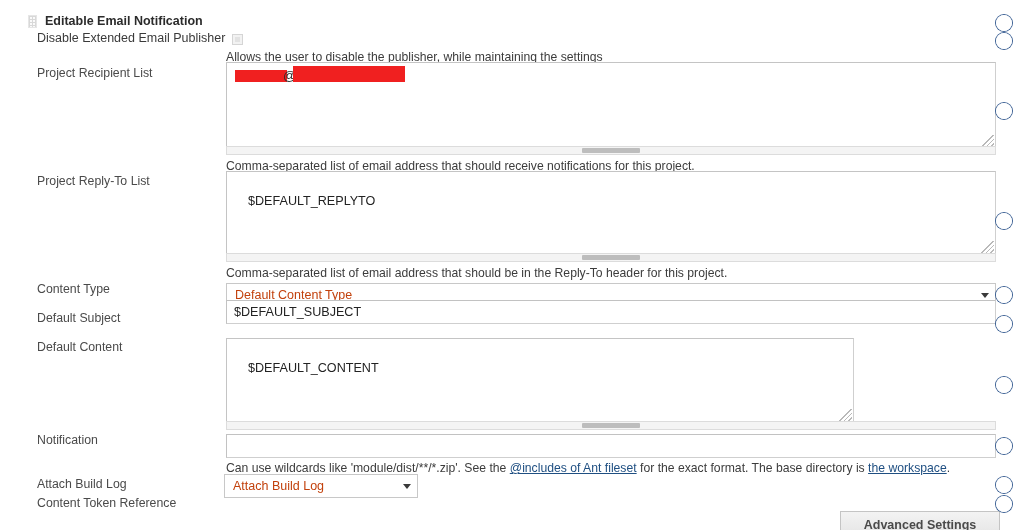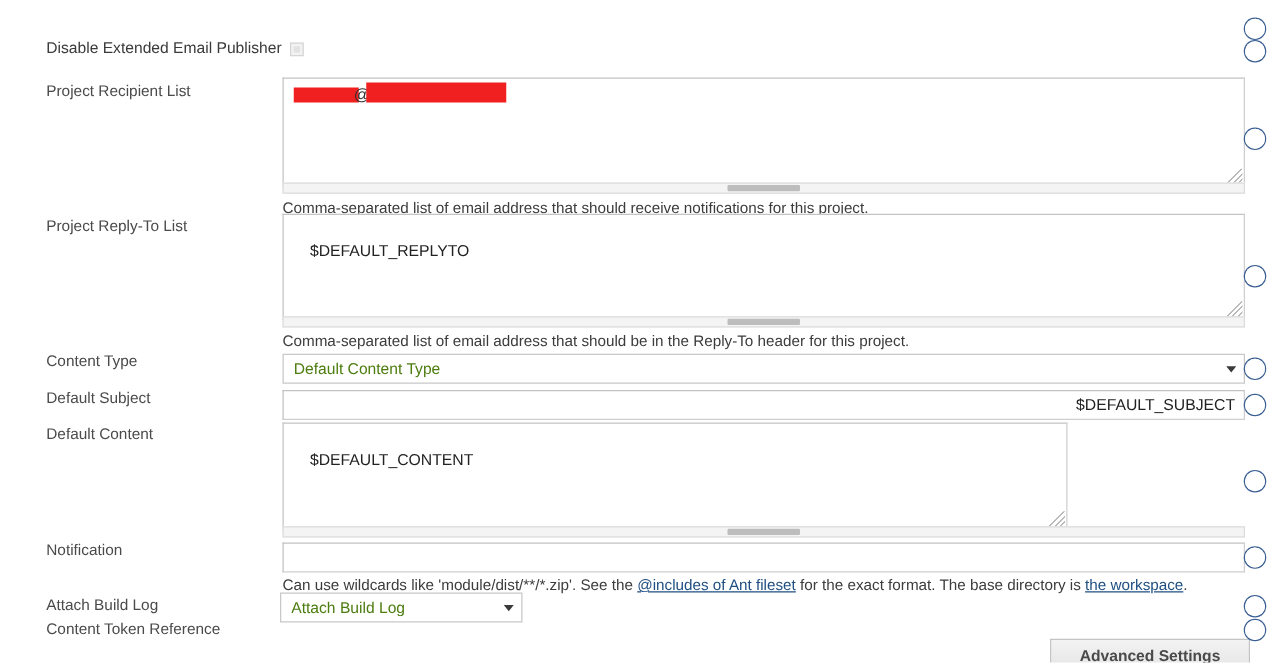--- a/index.html
+++ b/index.html
@@ -152,21 +152,21 @@
 
   .selectbox {
     position: absolute;
     background: #ffffff;
     border: 1px solid #c8c8c8;
     height: 24px;
     display: flex;
     align-items: center;
     padding: 0 6px 0 8px;
     font-size: 12.5px;
-    color: #4d7c0f;
+    color: #c2410c;
   }
   .selectbox .sel-val { flex: 1 1 auto; white-space: nowrap; overflow: hidden; }
   .caret {
     width: 0; height: 0;
     border-left: 4px solid transparent;
     border-right: 4px solid transparent;
     border-top: 5px solid #3a3a3a;
     flex: none;
     margin-left: 6px;
   }
@@ -210,26 +210,31 @@
     line-height: 26px;
     white-space: nowrap;
     overflow: hidden;
   }
 </style>
 </head>
 <body>
 
 <div id="root">
 
+  <div class="section-header">
+    <span class="drag-handle"></span>
+    <span class="section-title">Editable Email Notification</span>
+  </div>
 
   <div class="disable-row">
     <span class="disable-label">Disable Extended Email Publisher</span>
     <span class="mini-checkbox"></span>
   </div>
 
+  <div class="helptext" style="top:50px;">Allows the user to disable the publisher, while maintaining the settings</div>
 
   <div class="label" style="top:66px;">Project Recipient List</div>
   <div class="txtarea" style="top:62px; width:770px; height:88px;">
     <div class="resize-grip"></div>
   </div>
 
   <div class="redact" style="left:235px; top:70px; width:52px; height:12px;"></div>
   <div class="at-glyph" style="left:283px; top:68px;">@</div>
   <div class="redact" style="left:293px; top:66px; width:112px; height:16px;"></div>
 
@@ -250,21 +255,21 @@
 
   <div class="helptext" style="top:266px;">Comma-separated list of email address that should be in the Reply-To header for this project.</div>
 
   <div class="label" style="top:282px;">Content Type</div>
   <div class="selectbox" style="left:226px; top:283px; width:770px;">
     <span class="sel-val">Default Content Type</span>
     <span class="caret"></span>
   </div>
 
   <div class="label" style="top:311px;">Default Subject</div>
-  <div class="textinput" style="top:312px; width:770px;text-align:right;">$DEFAULT_SUBJECT</div>
+  <div class="textinput" style="top:300px; width:770px;">$DEFAULT_SUBJECT</div>
 
   <div class="label" style="top:340px;">Default Content</div>
   <div class="txtarea" style="top:338px; width:628px; height:86px;">
     <span>$DEFAULT_CONTENT</span>
     <div class="resize-grip"></div>
   </div>
   <div class="hscroll" style="top:421px; width:770px;">
     <div class="thumb" style="left:355px; width:58px;"></div>
   </div>
 

